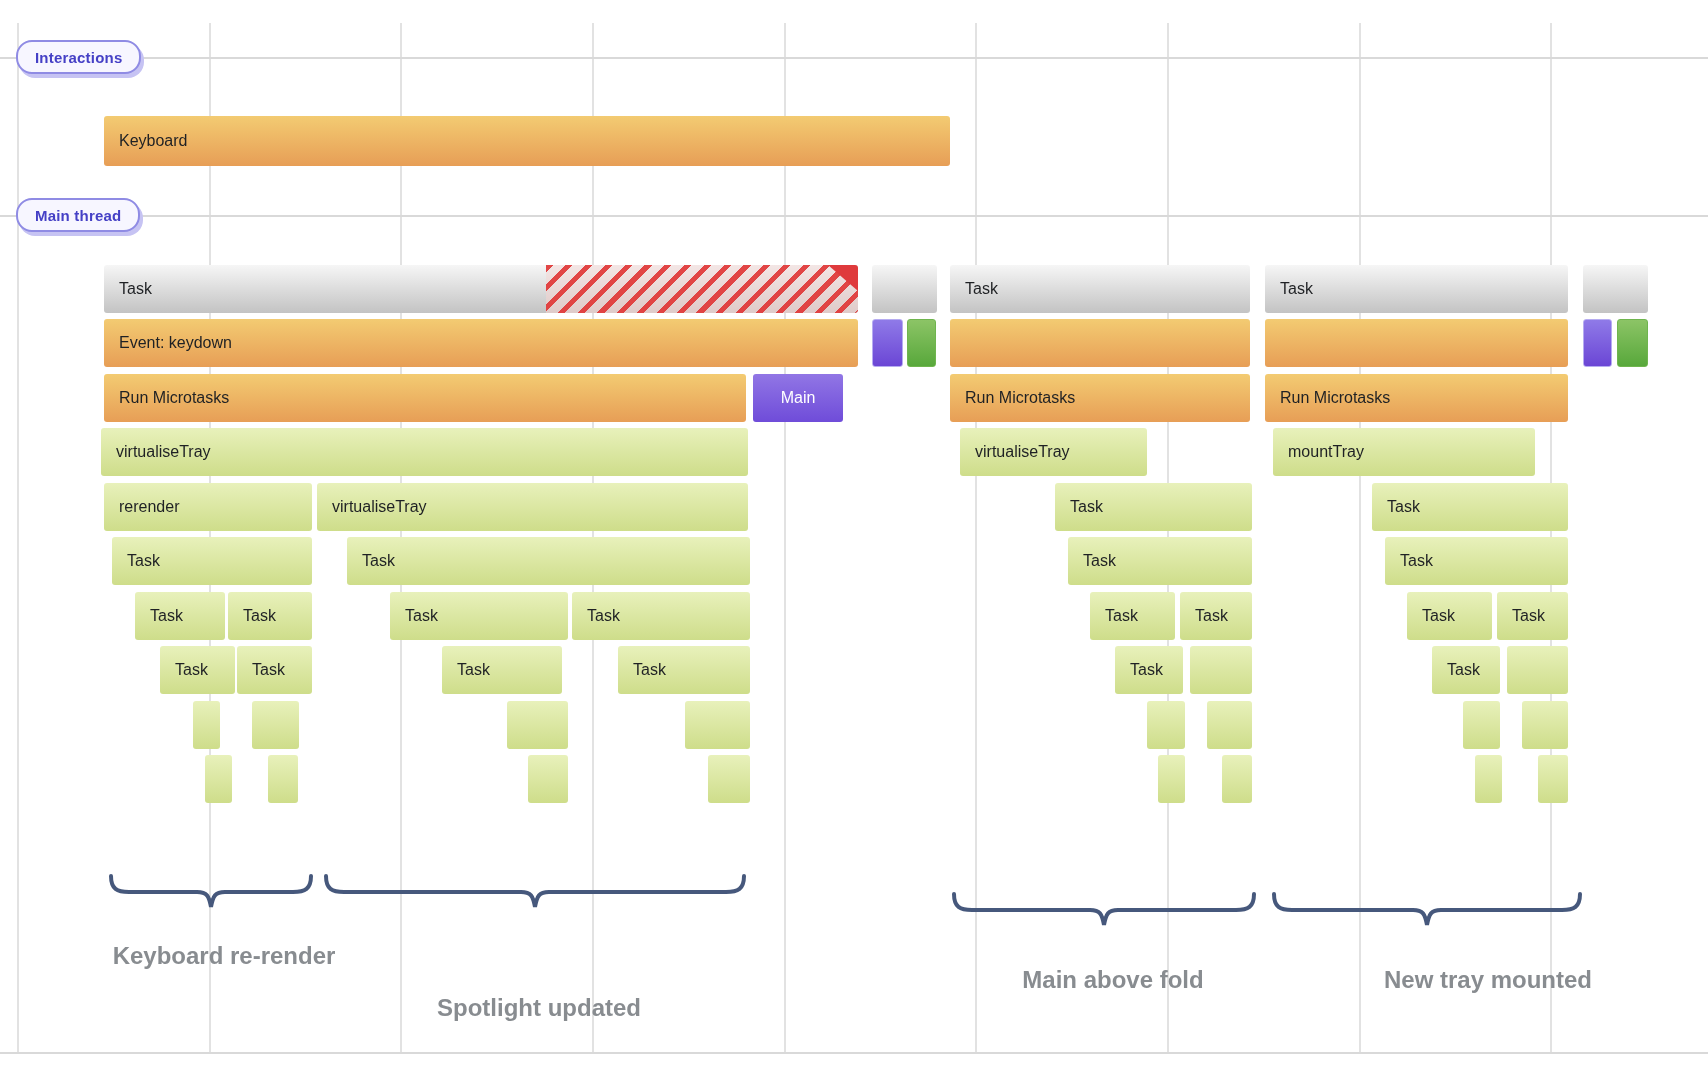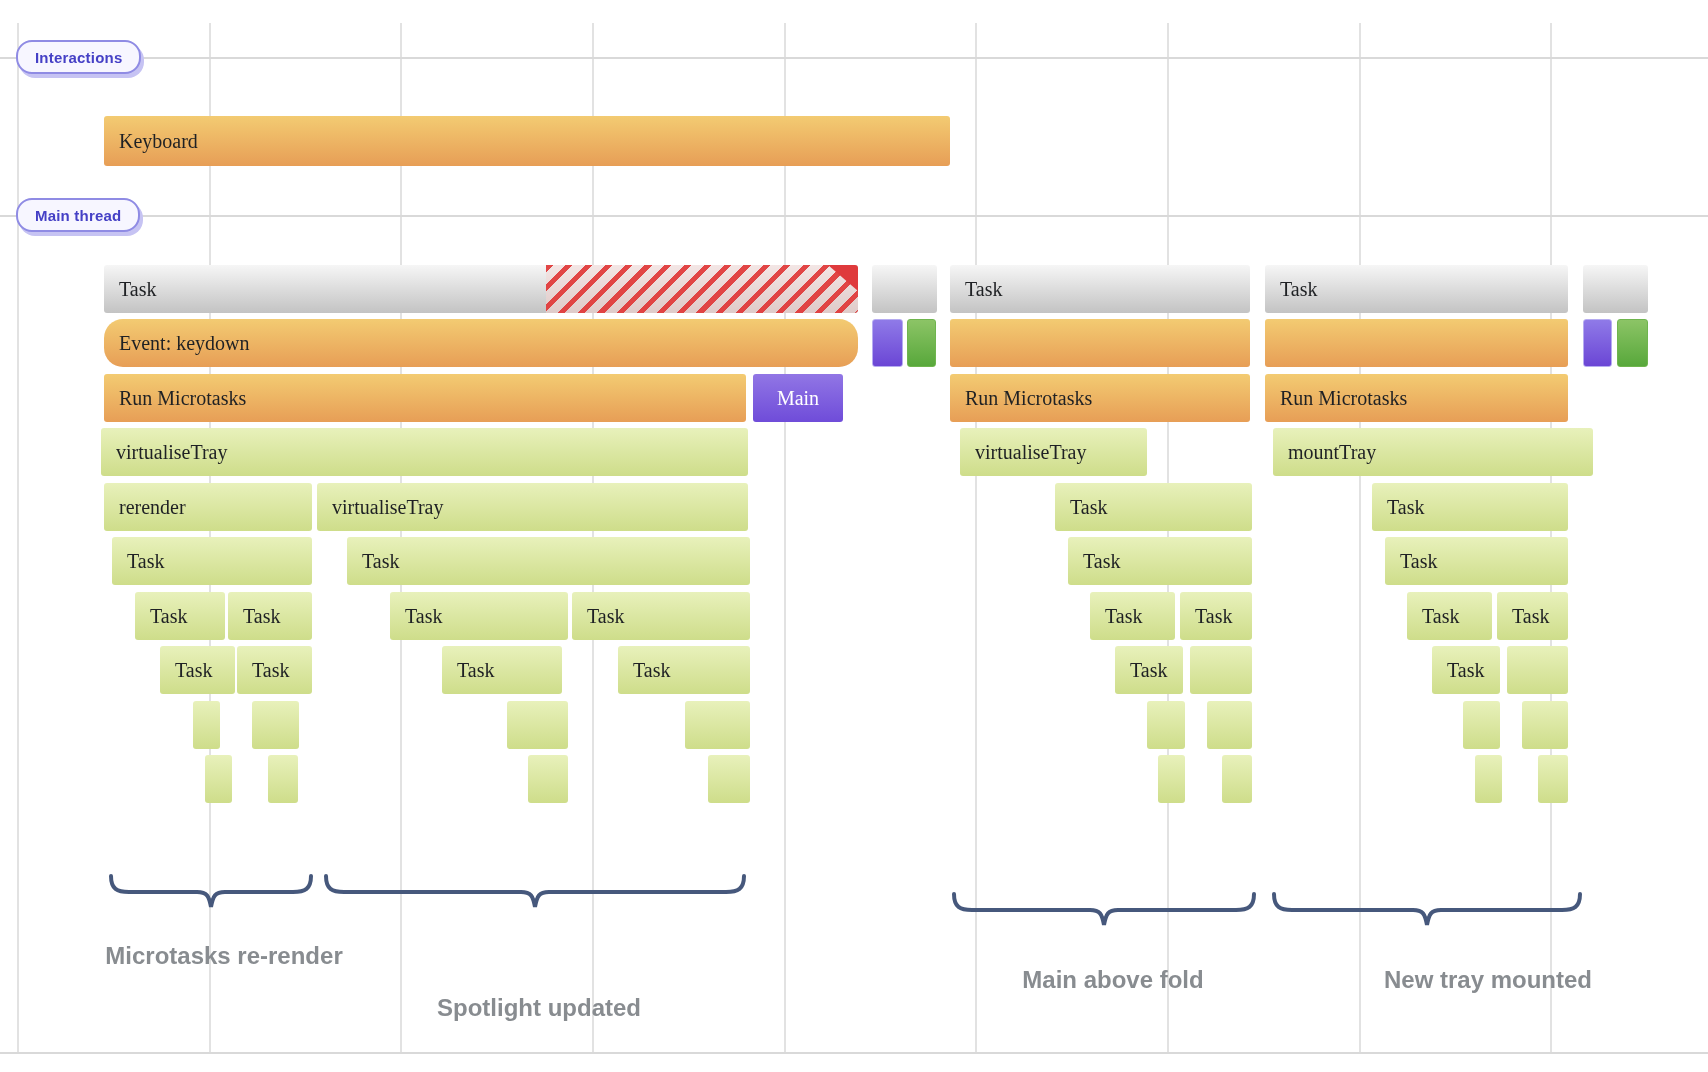--- a/index.html
+++ b/index.html
@@ -13,22 +13,22 @@
 
   
   .pill{position:absolute;left:16px;height:30px;display:inline-flex;align-items:center;
         padding:0 17px;border-radius:16px;background:#f7f6ff;border:2px solid #8f8be4;
         color:#4540c6;font-size:15px;font-weight:bold;letter-spacing:.2px;
         box-shadow:3px 4px 0 #c6c3f3;z-index:5;white-space:nowrap;}
 
   
   .bar{position:absolute;border-radius:3px;display:flex;align-items:center;
        box-sizing:border-box;overflow:hidden;}
-  .bar .bar-label{font-size:20px;color:#1f2124;padding-left:15px;white-space:nowrap;
-       position:relative;z-index:2;font-family:Liberation Serif, serif;}
+  .bar .bar-label{font-size:16px;color:#1f2124;padding-left:15px;white-space:nowrap;
+       position:relative;z-index:2;}
   .bar.orange{background:linear-gradient(180deg,#f3cb72 0%,#e79e56 100%);}
   .bar.gray, .bar.gray-hatch, .bar.gray-sm{background:linear-gradient(180deg,#f6f6f6 0%,#c3c3c3 100%);}
   .bar.green{background:linear-gradient(180deg,#e8f1bb 0%,#cedd8a 100%);}
   .bar.purple{background:linear-gradient(180deg,#9176e5 0%,#6f4cd9 100%);justify-content:center;}
   .bar.purple .bar-label{color:#ffffff;padding-left:0;}
   .bar.purple-sm{background:linear-gradient(180deg,#8f7ae8 0%,#6b46d5 100%);border:1px solid #b6acf1;}
   .bar.green-sm{background:linear-gradient(180deg,#8cc466 0%,#58a83b 100%);border:1px solid #6fb54e;}
 
   .hatch{position:absolute;top:0;bottom:0;right:0;border-radius:0 3px 3px 0;z-index:1;
          background:
@@ -63,21 +63,21 @@
   <div id="flame">
       <div class="bar orange" style="left: 104px; top: 116px; width: 846px; height: 50px;">
         <span class="bar-label">Keyboard</span>
       </div>
       <div class="bar gray-hatch" style="left: 104px; top: 265px; width: 754px; height: 48px;">
         <span class="bar-label">Task</span>
         <div class="hatch" style="left: 442px;">
           <div class="tri"></div>
         </div>
       </div>
-      <div class="bar orange" style="left: 104px; top: 319px; width: 754px; height: 48px; border-radius: 19px;">
+      <div class="bar orange" style="left: 104px; top: 319px; width: 754px; height: 48px;">
         <span class="bar-label">Event: keydown</span>
       </div>
       <div class="bar orange" style="left: 104px; top: 374px; width: 642px; height: 48px;">
         <span class="bar-label">Run Microtasks</span>
       </div>
       <div class="bar purple" style="left: 753px; top: 374px; width: 90px; height: 48px;">
         <span class="bar-label">Main</span>
       </div>
       <div class="bar green" style="left: 101px; top: 428px; width: 647px; height: 48px;">
         <span class="bar-label">virtualiseTray</span>
@@ -159,21 +159,21 @@
       <div class="bar green" style="left: 1207px; top: 701px; width: 45px; height: 48px;"></div>
       <div class="bar green" style="left: 1158px; top: 755px; width: 27px; height: 48px;"></div>
       <div class="bar green" style="left: 1222px; top: 755px; width: 30px; height: 48px;"></div>
       <div class="bar gray" style="left: 1265px; top: 265px; width: 303px; height: 48px;">
         <span class="bar-label">Task</span>
       </div>
       <div class="bar orange" style="left: 1265px; top: 319px; width: 303px; height: 48px;"></div>
       <div class="bar orange" style="left: 1265px; top: 374px; width: 303px; height: 48px;">
         <span class="bar-label">Run Microtasks</span>
       </div>
-      <div class="bar green" style="left: 1273px; top: 428px; width: 320px; height: 48px;">
+      <div class="bar green" style="left: 1273px; top: 428px; width: 262px; height: 48px;">
         <span class="bar-label">mountTray</span>
       </div>
       <div class="bar green" style="left: 1372px; top: 483px; width: 196px; height: 48px;">
         <span class="bar-label">Task</span>
       </div>
       <div class="bar green" style="left: 1385px; top: 537px; width: 183px; height: 48px;">
         <span class="bar-label">Task</span>
       </div>
       <div class="bar green" style="left: 1407px; top: 592px; width: 85px; height: 48px;">
         <span class="bar-label">Task</span>
@@ -196,21 +196,21 @@
   <div class="pill" style="top:40px">
     <span>Interactions</span>
   </div>
   <div class="pill" style="top:198px">
     <span>Main thread</span>
   </div>
   <div id="annotations">
       <svg width="204" height="38" class="brace" style="left: 109px; top: 874px;">
         <path d="M2,2 C2,15 8,18 20,18 L88,18 C98,18 100,22 102,33 C104,22 106,18 116,18 L184,18 C196,18 202,15 202,2" fill="none" stroke="#46587c" stroke-width="4" stroke-linecap="round"></path>
       </svg>
-      <div class="ann-label" style="left: 224px; top: 942px;">Microtasks re-render</div>
+      <div class="ann-label" style="left: 224px; top: 942px;">Keyboard re-render</div>
       <svg width="422" height="38" class="brace" style="left: 324px; top: 874px;">
         <path d="M2,2 C2,15 8,18 20,18 L197,18 C207,18 209,22 211,33 C213,22 215,18 225,18 L402,18 C414,18 420,15 420,2" fill="none" stroke="#46587c" stroke-width="4" stroke-linecap="round"></path>
       </svg>
       <div class="ann-label" style="left: 539px; top: 994px;">Spotlight updated</div>
       <svg width="304" height="38" class="brace" style="left: 952px; top: 892px;">
         <path d="M2,2 C2,15 8,18 20,18 L138,18 C148,18 150,22 152,33 C154,22 156,18 166,18 L284,18 C296,18 302,15 302,2" fill="none" stroke="#46587c" stroke-width="4" stroke-linecap="round"></path>
       </svg>
       <div class="ann-label" style="left: 1113px; top: 966px;">Main above fold</div>
       <svg width="310" height="38" class="brace" style="left: 1272px; top: 892px;">
         <path d="M2,2 C2,15 8,18 20,18 L141,18 C151,18 153,22 155,33 C157,22 159,18 169,18 L290,18 C302,18 308,15 308,2" fill="none" stroke="#46587c" stroke-width="4" stroke-linecap="round"></path>

